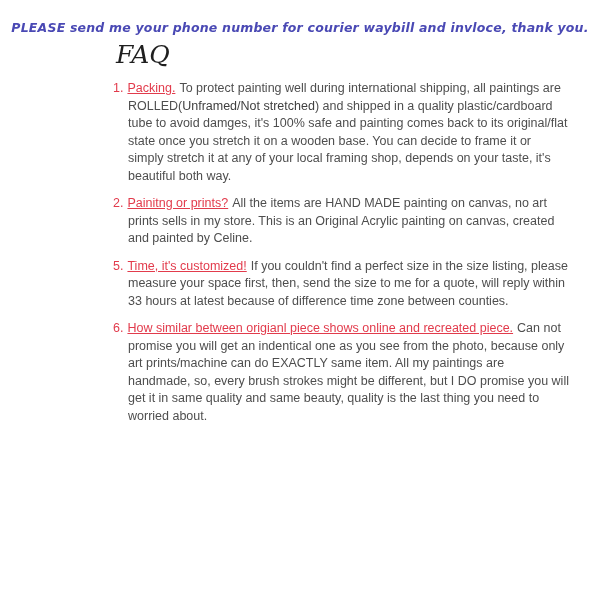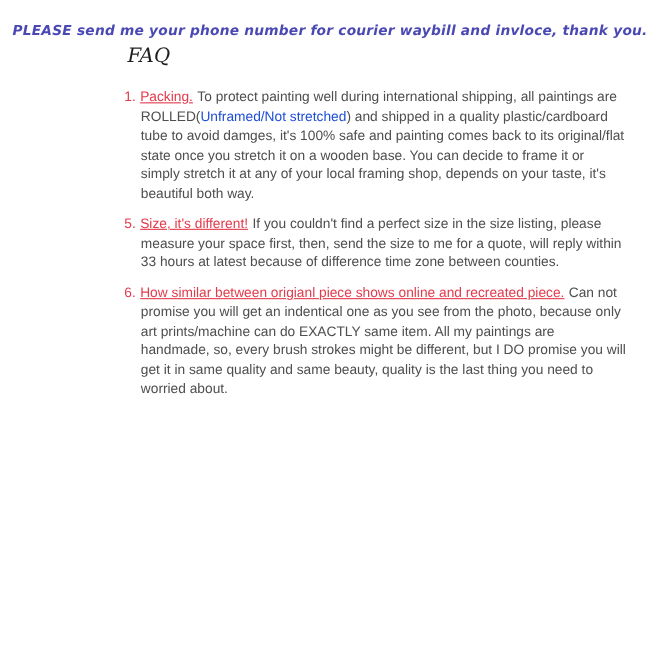--- a/index.html
+++ b/index.html
@@ -25,41 +25,41 @@
     color: #4a49b4;
   }
   .title {
     position: absolute;
     top: 40px;
     left: 116px;
     margin: 0;
     font-family: "DejaVu Serif", serif;
     font-style: italic;
     font-weight: normal;
-    font-size: 18px;
+    font-size: 25px;
     color: #1f1f1f;
   }
   .faq-list {
     position: absolute;
     top: 80px;
     left: 113px;
     width: 456px;
     font-size: 12.5px;
     line-height: 17.5px;
     color: #4e4e4e;
   }
   .faq-item {
     padding-left: 15px;
     text-indent: -15px;
     margin-bottom: 10px;
   }
   .num, .head { color: #e23b4c; }
   .num  { margin-right: 4px; }
   .head { margin-right: 4px; text-decoration: underline; }
-  .hl   { color: #1d4ed8; }
+  .hl   { color: #404040; }
   .note {
     display: block;
     text-indent: -7px;
   }
   .floral {
     position: absolute;
     left: 102px;
     top: 486px;
   }
 </style>
@@ -71,25 +71,28 @@
   <div class="notice">PLEASE send me your phone number for courier waybill and invloce, thank you.</div>
 
   <h1 class="title">FAQ</h1>
 
   <div class="faq-list">
 
     <div class="faq-item">
       <span class="num">1.</span><span class="head">Packing.</span><span>To protect painting well during international shipping, all paintings are ROLLED(</span><span class="hl">Unframed/Not stretched</span><span>) and shipped in a quality plastic/cardboard tube to avoid damges, it's 100% safe and painting comes back to its original/flat state once you stretch it on a wooden base. You can decide to frame it or simply stretch it at any of your local framing shop, depends on your taste, it's beautiful both way.</span>
     </div>
 
+    <div class="faq-item">
+      <span class="num">2.</span><span class="head">Painitng or prints?</span><span>All the items are HAND MADE painting on canvas, no art prints sells in my store. This is an Original Acrylic painting on canvas, created and painted by Celine.</span>
+    </div>
 
 
 
     <div class="faq-item">
-      <span class="num">5.</span><span class="head">Size, it's different!</span><span>If you couldn't find a perfect size in the size listing, please measure your space first, then, send the size to me for a quote, will reply within 33 hours at latest because of difference time zone between counties.</span>
+      <span class="num">5.</span><span class="head">Time, it's customized!</span><span>If you couldn't find a perfect size in the size listing, please measure your space first, then, send the size to me for a quote, will reply within 33 hours at latest because of difference time zone between counties.</span>
     </div>
 
     <div class="faq-item">
       <span class="num">6.</span><span class="head">How similar between origianl piece shows online and recreated piece.</span><span>Can not promise you will get an indentical one as you see from the photo, because only art prints/machine can do EXACTLY same item. All my paintings are handmade, so, every brush strokes might be different, but I DO promise you will get it in same quality and same beauty, quality is the last thing you need to worried about.</span>
     </div>
 
   </div>
 
   <svg class="floral" width="420" height="114" viewBox="0 0 420 114" aria-hidden="true">
     <g fill="none" stroke="#5d5d5d" stroke-width="1.1" stroke-linecap="round" stroke-linejoin="round">

